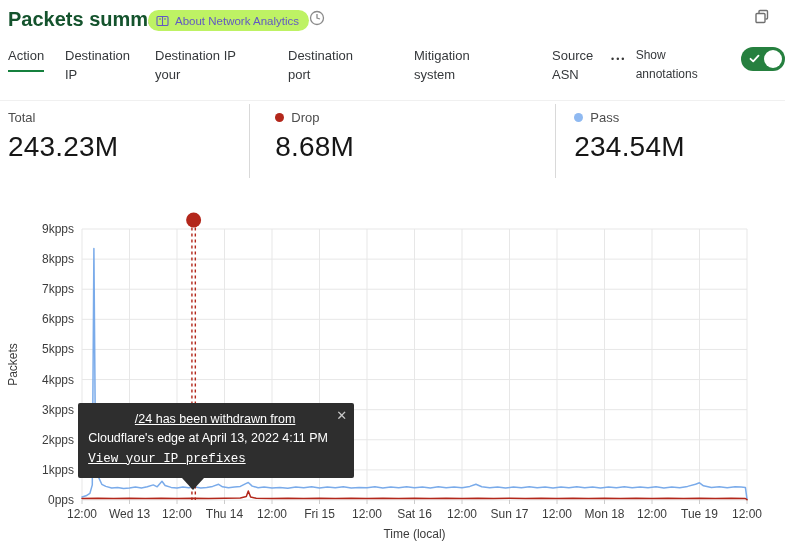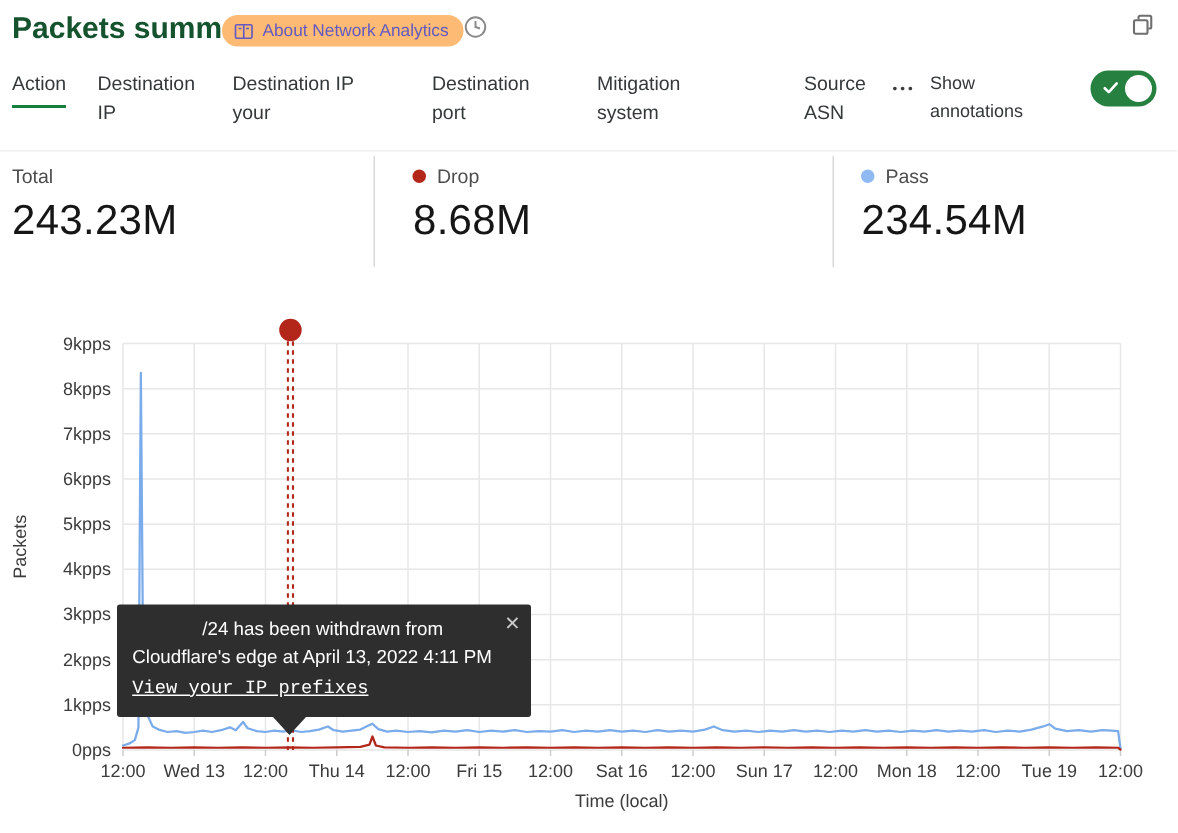--- a/index.html
+++ b/index.html
@@ -2,35 +2,35 @@
 <html><head>
 <meta charset="utf-8">
 <style>
   * { margin:0; padding:0; box-sizing:border-box; }
   html,body { width:785px; height:555px; background:#ffffff; overflow:hidden;
               font-family:"Liberation Sans","DejaVu Sans",sans-serif; position:relative; }
 
   
   .page-title { position:absolute; left:8px; top:8px; font-size:20px; font-weight:700; color:#14532d; }
   .badge { position:absolute; left:148px; top:10px; height:21px; display:flex; align-items:center;
-           gap:6px; padding:0 10px 0 8px; border-radius:11px; background:#fdba74; color:#6259c2;
+           gap:6px; padding:0 10px 0 8px; border-radius:11px; background:#bef264; color:#6259c2;
            font-size:11.5px; cursor:pointer; }
   .clock-btn { position:absolute; left:308px; top:9px; width:20px; height:20px; cursor:pointer; }
   .expand-btn { position:absolute; right:14px; top:8px; width:18px; height:18px; cursor:pointer; }
 
   
   .tabs { position:absolute; top:46px; left:8px; right:0; display:flex; align-items:flex-start; }
   .tab { flex:0 0 auto; font-size:13px; color:#35383b; line-height:19px; cursor:pointer; }
   .tab .lbl { display:inline-block; }
   .tab-action   { width:57px; }
   .tab-action .lbl { border-bottom:2px solid #15803d; padding-bottom:5px; }
   .tab-dip      { width:90px; }  .tab-dip .lbl      { max-width:78px; }
   .tab-diprange { width:133px; } .tab-diprange .lbl { max-width:97px; }
   .tab-dport    { width:110px; } .tab-dport .lbl    { max-width:80px; }
-  .tab-mit      { width:114px; } .tab-mit .lbl      { max-width:75px; }
+  .tab-mit      { width:114px;margin-left:16px; } .tab-mit .lbl      { max-width:75px; }
   .tab-asn      { width:83px; }  .tab-asn .lbl      { max-width:55px;margin-left:24px; }
   .tab-more { width:25px; margin-top:8px; font-size:9px; letter-spacing:2px; color:#3a3a3a; cursor:pointer; }
   .annot-label { width:107px; font-size:12px; color:#35383b; line-height:19px; }
   .annot-label .lbl { display:inline-block; max-width:82px; }
   .toggle { flex:0 0 auto; width:44px; height:24px; margin-top:1px; border-radius:12px;
             background:#26803f; position:relative; cursor:pointer; }
   .toggle .knob { position:absolute; top:3px; right:3px; width:18px; height:18px; border-radius:50%; background:#fff; }
   .toggle svg { position:absolute; left:8px; top:6px; }
 
   .header-rule { position:absolute; top:100px; left:0; width:785px; border-top:1px solid #f0f0f0; }
@@ -44,21 +44,21 @@
   .stat-label { display:flex; align-items:center; gap:7px; font-size:13px; color:#4d4d4d; }
   .stat-dot { width:9px; height:9px; border-radius:50%; }
   .stat-value { margin-top:6px; font-size:28px; font-weight:500; color:#161616; letter-spacing:.2px; }
 
   
   #chart-svg { position:absolute; left:0; top:0; z-index:1; }
 
   
   .tooltip { position:absolute; z-index:5; width:276px; background:#2e2e2e; color:#fff; border-radius:2px;
              padding:7px 12px 9px 10px; font-size:12.5px; line-height:1.55; }
-  .tooltip .l1 { text-align:center; white-space:nowrap; }
+  .tooltip .l1 { text-align:center; white-space:nowrap;text-decoration:underline; }
   .tooltip .l2 { white-space:nowrap; }
   .tooltip .link { display:inline-block; color:#fff; text-decoration:underline; cursor:pointer;font-family:Liberation Mono, monospace; }
   .tooltip .close { position:absolute; top:3px; right:7px; font-size:13px; color:#c9c9c9; cursor:pointer; }
   .tooltip .arrow { position:absolute; bottom:-12px; width:0; height:0;
                     border-left:11px solid transparent; border-right:11px solid transparent;
                     border-top:12px solid #2e2e2e; }
 </style>
 </head>
 <body>
 

